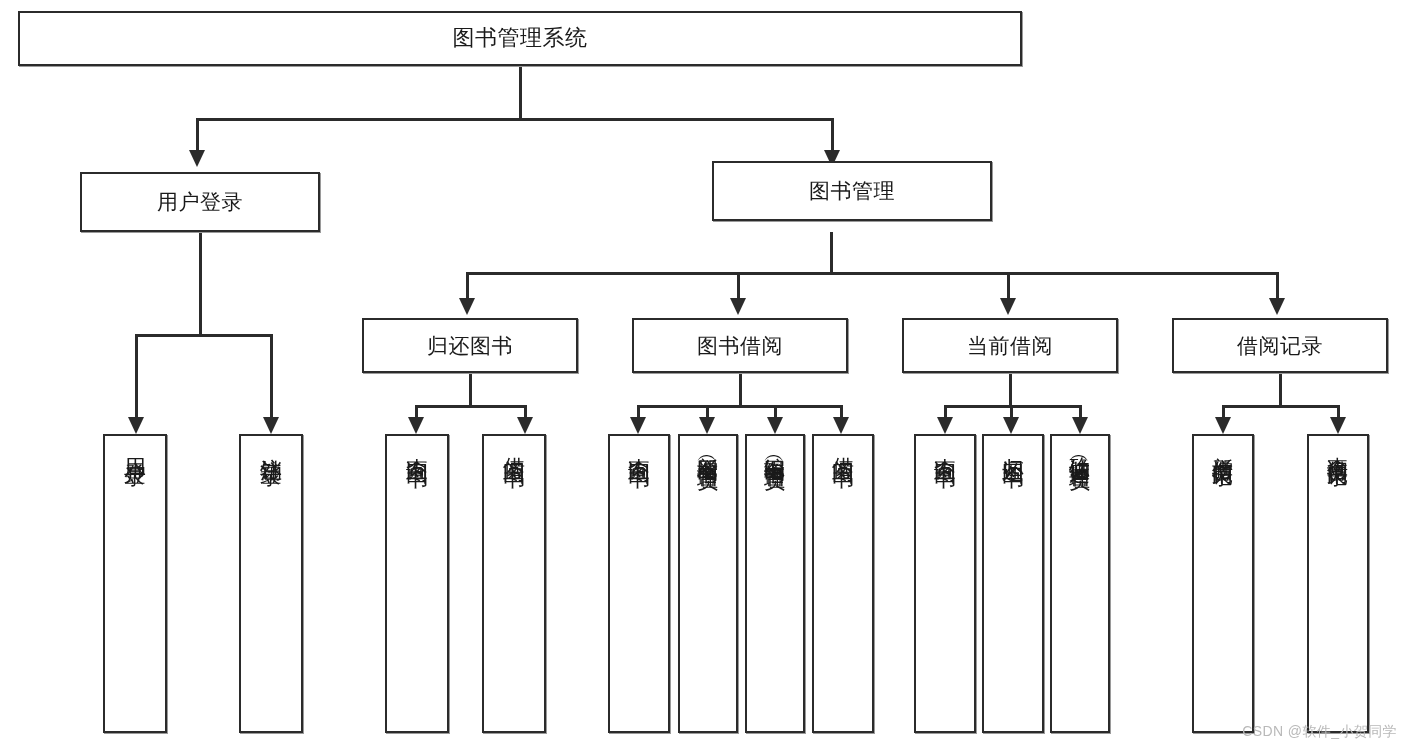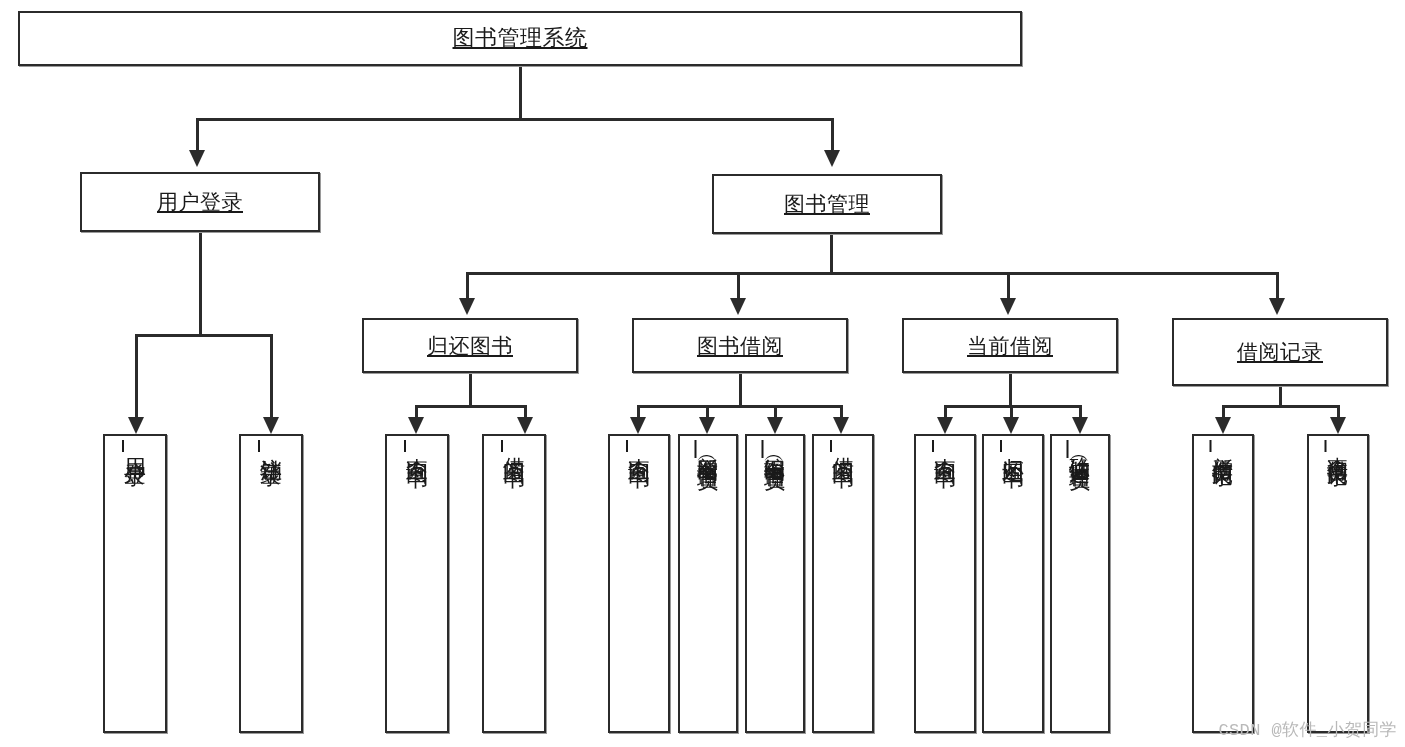--- a/index.html
+++ b/index.html
@@ -11,21 +11,20 @@
   #diagram{position:absolute;left:0;top:0;width:1405px;height:747px;}
   .node{
     position:absolute;
     box-sizing:border-box;
     background:#ffffff;
     border:2px solid #2b2b2b;
     box-shadow:1px 1px 0 0 #9a9a9a;
     display:flex;align-items:center;justify-content:center;
     color:#1a1a1a;
     z-index:3;
-    text-decoration:underline;
   }
   .node .label{
     line-height:1.12;
     letter-spacing:0.5px;
     white-space:nowrap;
     text-align:center;
   }
   
   .node.h .label{font-size:21px;}
   .node.root .label{font-size:22px;}
@@ -45,22 +44,22 @@
   .ln.v{width:3px;}
   .ln.h{height:3px;}
   .arrow{
     position:absolute;width:0;height:0;z-index:2;
     border-left:8px solid transparent;
     border-right:8px solid transparent;
     border-top:17px solid #2b2b2b;
   }
   .watermark{
     position:absolute;right:8px;bottom:6px;
-    font-size:17px;color:#b9b9b9;z-index:5;
-    white-space:nowrap;letter-spacing:0.4px;font-family:Liberation Mono, monospace;
+    font-size:14px;color:#b9b9b9;z-index:5;
+    white-space:nowrap;letter-spacing:0.4px;
   }
 </style>
 </head>
 <body>
 
 <div id="diagram">
 
   <div class="node h root" style="left:18px;top:11px;width:1004px;height:55px;">
     <span class="label">图书管理系统</span>
   </div>
@@ -71,21 +70,21 @@
 
   <div class="ln v" style="left:196px;top:118px;width:3px;height:35px;"></div>
   <div class="arrow" style="left:189px;top:150px;"></div>
   <div class="ln v" style="left:831px;top:118px;width:3px;height:35px;"></div>
   <div class="arrow" style="left:824px;top:150px;"></div>
 
   <div class="node h" style="left:80px;top:172px;width:240px;height:60px;">
     <span class="label">用户登录</span>
   </div>
 
-  <div class="node h" style="left:712px;top:174px;width:230px;height:60px;">
+  <div class="node h" style="left:712px;top:161px;width:280px;height:60px;">
     <span class="label">图书管理</span>
   </div>
 
   <div class="ln v" style="left:199px;top:232px;width:3px;height:104px;"></div>
   <div class="ln h" style="left:135px;top:334px;width:138px;height:3px;"></div>
   <div class="ln v" style="left:135px;top:334px;width:3px;height:86px;"></div>
   <div class="arrow" style="left:128px;top:417px;"></div>
   <div class="ln v" style="left:270px;top:334px;width:3px;height:86px;"></div>
   <div class="arrow" style="left:263px;top:417px;"></div>
 
@@ -106,21 +105,21 @@
 
   <div class="node h" style="left:362px;top:318px;width:216px;height:55px;">
     <span class="label">归还图书</span>
   </div>
   <div class="node h" style="left:902px;top:318px;width:216px;height:55px;">
     <span class="label">当前借阅</span>
   </div>
   <div class="node h" style="left:632px;top:318px;width:216px;height:55px;">
     <span class="label">图书借阅</span>
   </div>
-  <div class="node h" style="left:1172px;top:318px;width:216px;height:68px;">
+  <div class="node h" style="left:1172px;top:318px;width:216px;height:55px;">
     <span class="label">借阅记录</span>
   </div>
 
   <div class="ln v" style="left:469px;top:373px;width:3px;height:34px;"></div>
   <div class="ln h" style="left:415px;top:405px;width:112px;height:3px;"></div>
   <div class="ln v" style="left:415px;top:405px;width:3px;height:15px;"></div>
   <div class="arrow" style="left:408px;top:417px;"></div>
   <div class="ln v" style="left:524px;top:405px;width:3px;height:15px;"></div>
   <div class="arrow" style="left:517px;top:417px;"></div>
 

